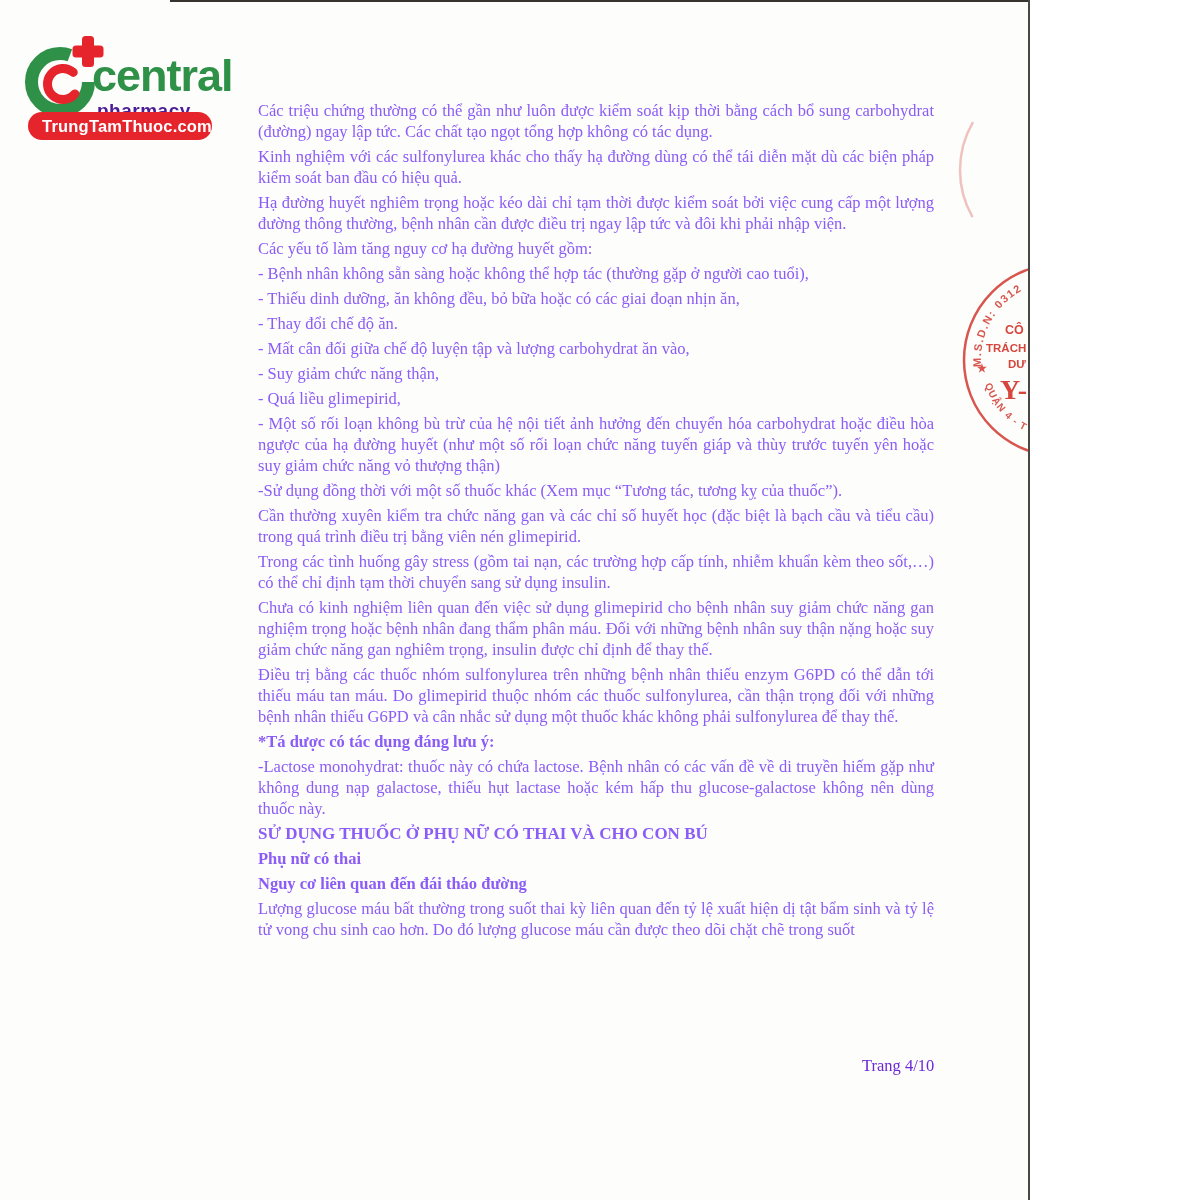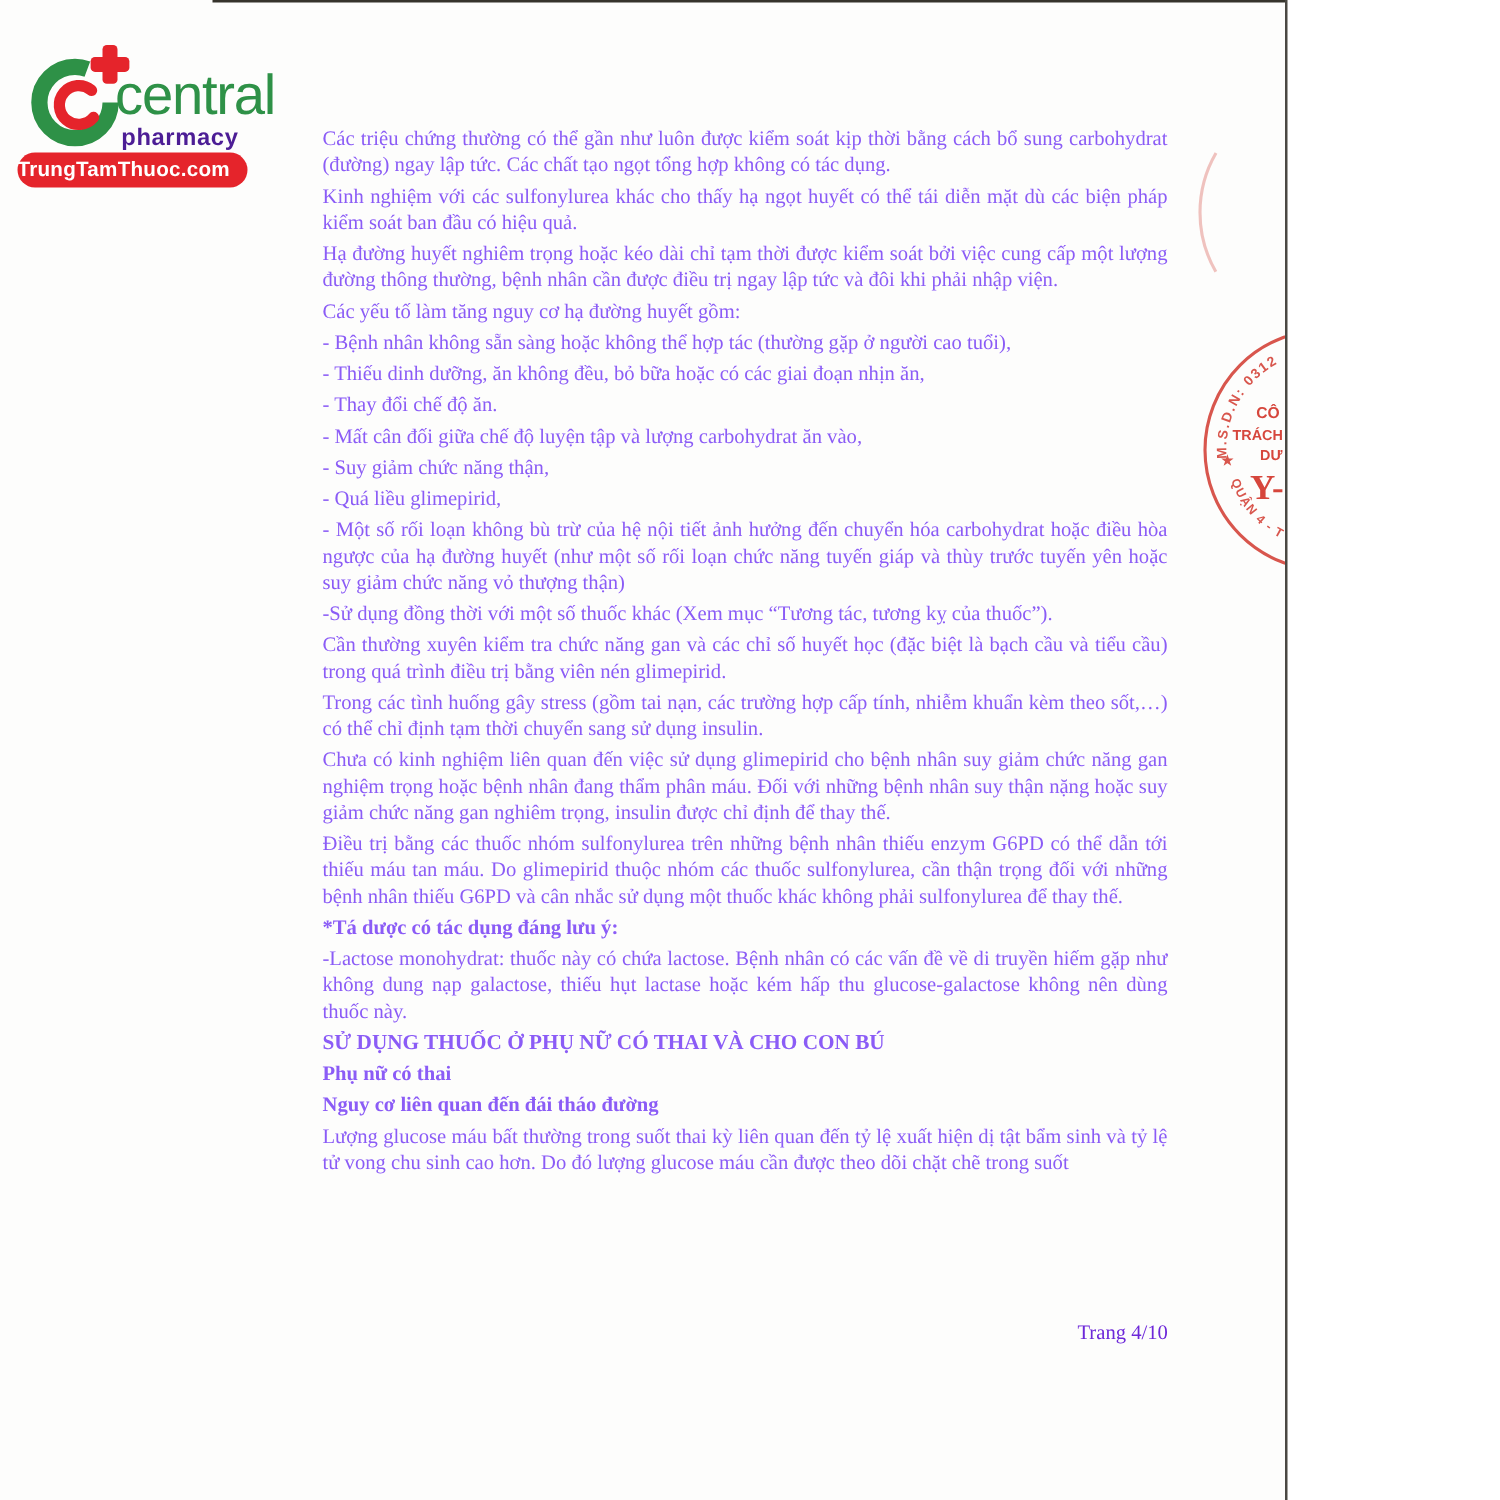--- a/index.html
+++ b/index.html
@@ -13,32 +13,32 @@
     background:#fdfdfc;border-right:2px solid #4a4843;overflow:hidden;
   }
   .top-edge-line{
     position:absolute;left:170px;top:0;width:858px;height:2px;background:#36342c;
   }
   
   .logo{position:absolute;left:10px;top:28px;width:210px;height:118px;}
   .logo-icon{position:absolute;left:2px;top:4px;}
   .brand-name{
     position:absolute;left:82px;top:22px;
-    font-family:"Liberation Sans", sans-serif;font-weight:normal;
+    font-family:"Liberation Sans", sans-serif;font-weight:bold;
     font-size:45px;color:#2e9147;letter-spacing:-1px;
   }
   .brand-sub{
     position:absolute;left:87px;top:72px;
     font-family:"Liberation Sans", sans-serif;font-weight:bold;
     font-size:19px;color:#4c1d95;letter-spacing:0.5px;
   }
   .brand-pill{
-    position:absolute;left:4px;top:84px;width:184px;height:28px;
+    position:absolute;left:18px;top:84px;width:184px;height:28px;
     background:#e5242b;border-radius:15px;
-    display:flex;align-items:center;justify-content:flex-start;margin-top:10px;
+    display:flex;align-items:center;justify-content:flex-end;
   }
   .brand-pill span{
     font-family:"Liberation Sans", sans-serif;font-weight:bold;
     font-size:16.5px;color:#ffffff;letter-spacing:0.2px;
   }
   
   .doc-body{
     position:absolute;left:258px;top:100px;width:676px;
     font-size:16.5px;line-height:21px;color:#8b5cf6;text-align:justify;
   }
@@ -82,21 +82,21 @@
     </svg>
     <div class="brand-name">central</div>
     <div class="brand-sub">pharmacy</div>
     <div class="brand-pill">
       <span>TrungTamThuoc.com</span>
     </div>
   </div>
 
   <div class="doc-body">
       <p class="para normal">Các triệu chứng thường có thể gần như luôn được kiểm soát kịp thời bằng cách bổ sung carbohydrat (đường) ngay lập tức. Các chất tạo ngọt tổng hợp không có tác dụng.</p>
-      <p class="para normal">Kinh nghiệm với các sulfonylurea khác cho thấy hạ ngọt huyết có thể tái diễn mặt dù các biện pháp kiểm soát ban đầu có hiệu quả.</p>
+      <p class="para normal">Kinh nghiệm với các sulfonylurea khác cho thấy hạ đường dùng có thể tái diễn mặt dù các biện pháp kiểm soát ban đầu có hiệu quả.</p>
       <p class="para normal">Hạ đường huyết nghiêm trọng hoặc kéo dài chỉ tạm thời được kiểm soát bởi việc cung cấp một lượng đường thông thường, bệnh nhân cần được điều trị ngay lập tức và đôi khi phải nhập viện.</p>
       <p class="para normal">Các yếu tố làm tăng nguy cơ hạ đường huyết gồm:</p>
       <p class="para normal">- Bệnh nhân không sẵn sàng hoặc không thể hợp tác (thường gặp ở người cao tuổi),</p>
       <p class="para normal">- Thiếu dinh dưỡng, ăn không đều, bỏ bữa hoặc có các giai đoạn nhịn ăn,</p>
       <p class="para normal">- Thay đổi chế độ ăn.</p>
       <p class="para normal">- Mất cân đối giữa chế độ luyện tập và lượng carbohydrat ăn vào,</p>
       <p class="para normal">- Suy giảm chức năng thận,</p>
       <p class="para normal">- Quá liều glimepirid,</p>
       <p class="para normal">- Một số rối loạn không bù trừ của hệ nội tiết ảnh hưởng đến chuyển hóa carbohydrat hoặc điều hòa ngược của hạ đường huyết (như một số rối loạn chức năng tuyến giáp và thùy trước tuyến yên hoặc suy giảm chức năng vỏ thượng thận)</p>
       <p class="para normal">-Sử dụng đồng thời với một số thuốc khác (Xem mục “Tương tác, tương kỵ của thuốc”).</p>

